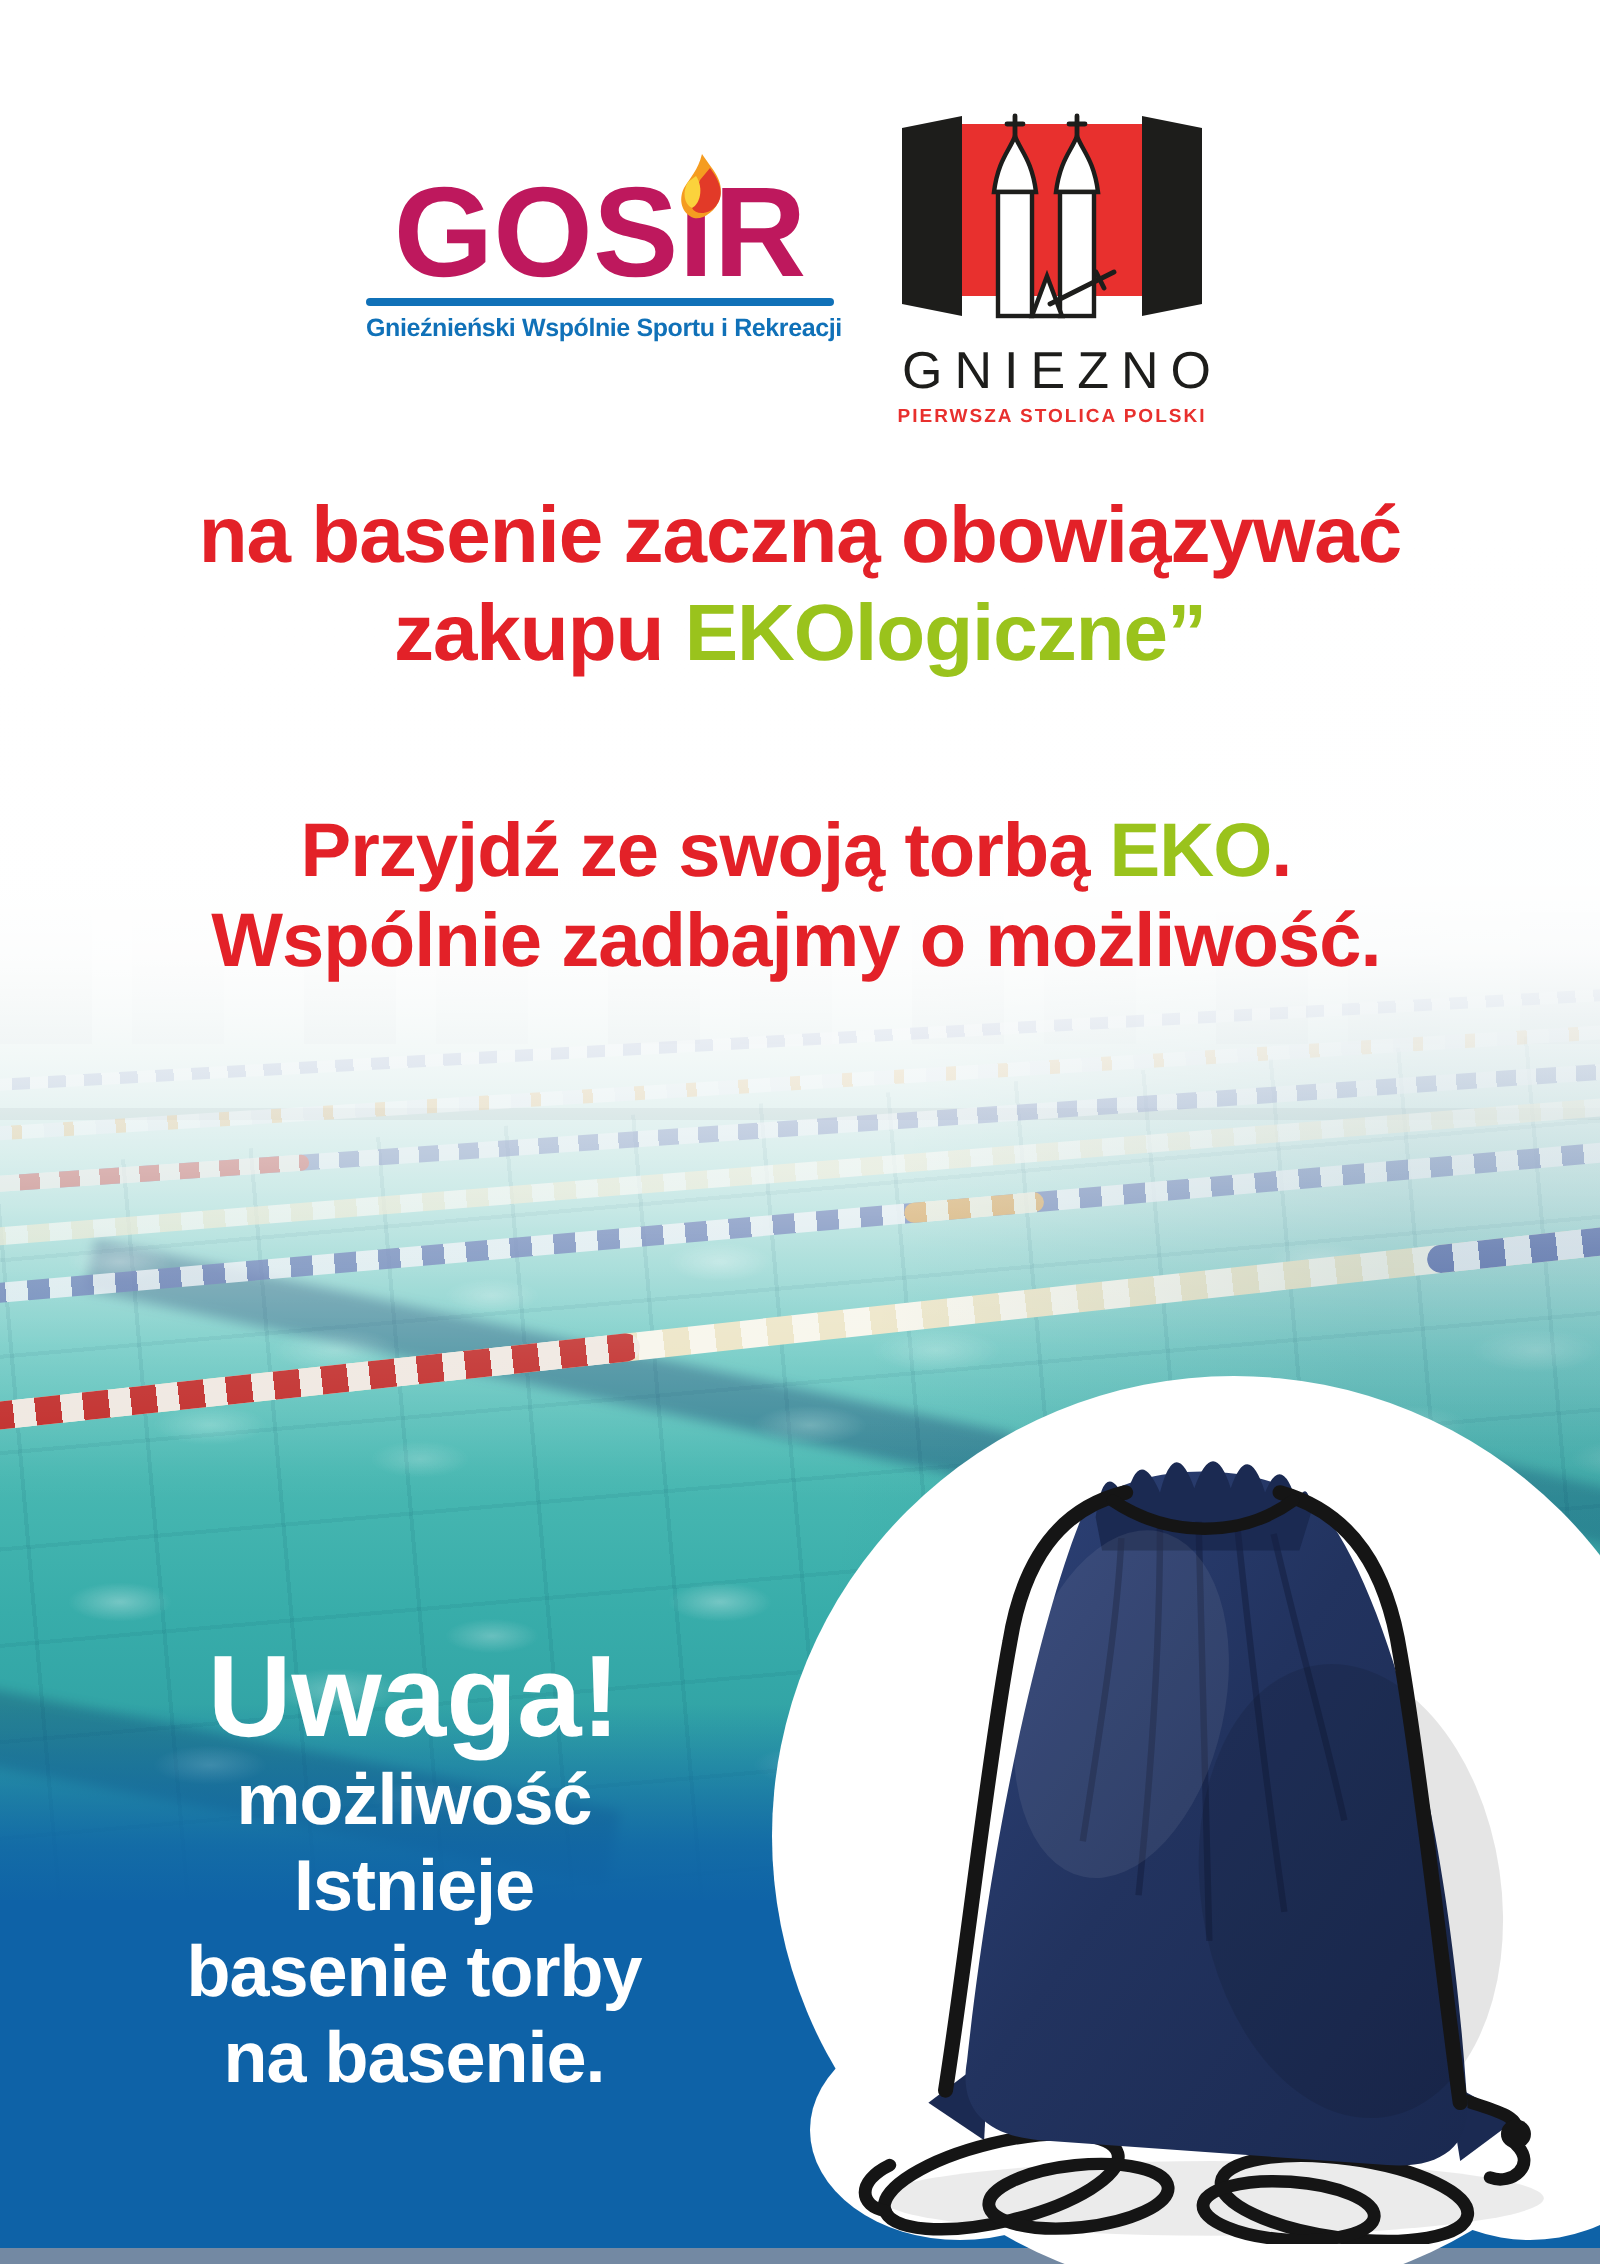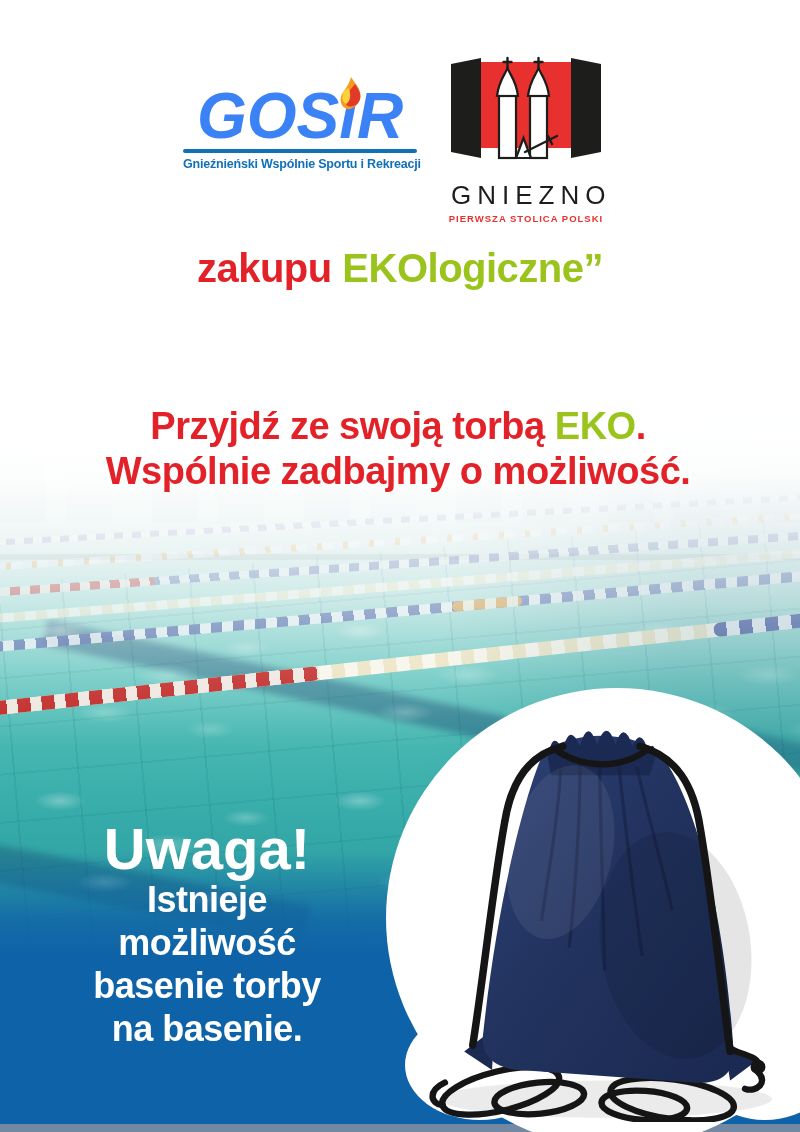--- a/index.html
+++ b/index.html
@@ -60,28 +60,28 @@
 
   
   .blob{position:absolute;background:#ffffff;border-radius:50%;z-index:3;}
   .blob-a{left:386px;top:688px;width:462px;height:460px;}
   .blob-b{left:405px;top:1010px;width:150px;height:110px;}
   .blob-c{left:690px;top:990px;width:150px;height:130px;}
   .bag{position:absolute;left:402px;top:686px;width:386px;height:436px;z-index:4;}
 
   
   .gosir{position:absolute;left:183px;top:84px;width:234px;text-align:center;z-index:6;}
-  .gosir-word{font-size:64px;font-weight:bold;color:#3b82f6;line-height:64px;letter-spacing:0;font-style:italic;}
+  .gosir-word{font-size:64px;font-weight:bold;color:#be185d;line-height:64px;letter-spacing:0;}
   .istem{position:relative;display:inline-block;}
   .flame{position:absolute;left:-1px;bottom:36px;width:26px;height:36px;}
   .gosir-rule{height:4px;background:#1071b8;margin-top:1px;border-radius:2px;}
   .gosir-sub{font-size:12.5px;font-weight:bold;color:#1071b8;letter-spacing:-.2px;margin-top:4px;white-space:nowrap;}
   .gniezno{position:absolute;left:446px;top:56px;width:160px;text-align:center;z-index:6;}
   .emblem{display:block;margin:0 auto;width:150px;height:106px;}
-  .gniezno-title{font-size:26px;font-weight:400;color:#1d1d1b;letter-spacing:6px;padding-left:5px;margin-top:18px;}
+  .gniezno-title{font-size:26px;font-weight:400;color:#1d1d1b;letter-spacing:6px;padding-left:5px;margin-top:8px;}
   .gniezno-sub{font-size:9.5px;font-weight:bold;color:#e8302e;letter-spacing:1px;margin-top:2px;}
 
   
   .headline{position:absolute;left:0;top:244px;width:800px;text-align:center;z-index:5;
     font-weight:bold;font-size:40px;line-height:49px;color:#e32128;letter-spacing:-.5px;}
   .green{color:#9ac31c;}
   .message{position:absolute;left:0;top:404px;width:796px;text-align:center;z-index:5;
     font-weight:bold;font-size:38px;line-height:45px;color:#e32128;letter-spacing:-.5px;}
   .notice{position:absolute;left:40px;top:820px;width:334px;text-align:center;z-index:5;color:#ffffff;font-weight:bold;}
   .notice-title{font-size:58px;line-height:58px;letter-spacing:0;}
@@ -200,29 +200,30 @@
           <line x1="83.5" y1="6" x2="91.5" y2="6"></line>
         <line x1="74" y1="96" x2="106" y2="80"></line>
           <line x1="97" y1="80" x2="101" y2="88"></line>
       </g>
     </svg>
     <div class="gniezno-title">GNIEZNO</div>
     <div class="gniezno-sub">PIERWSZA STOLICA POLSKI</div>
   </div>
 
   <div class="headline">
+    <div>na basenie zaczną obowiązywać</div>
     <div><span>zakupu </span><span class="green">EKOlogiczne”</span></div>
   </div>
 
   <div class="message">
     <div><span>Przyjdź ze swoją torbą </span><span class="green">EKO</span><span>.</span></div>
     <div>Wspólnie zadbajmy o możliwość.</div>
   </div>
 
   <div class="notice">
     <div class="notice-title">Uwaga!</div>
+    <div class="notice-line">możliwość</div>
     <div class="notice-line">Istnieje</div>
-    <div class="notice-line">możliwość</div>
     <div class="notice-line">basenie torby</div>
     <div class="notice-line">na basenie.</div>
   </div>
 
 </div>
 
 </body></html>

